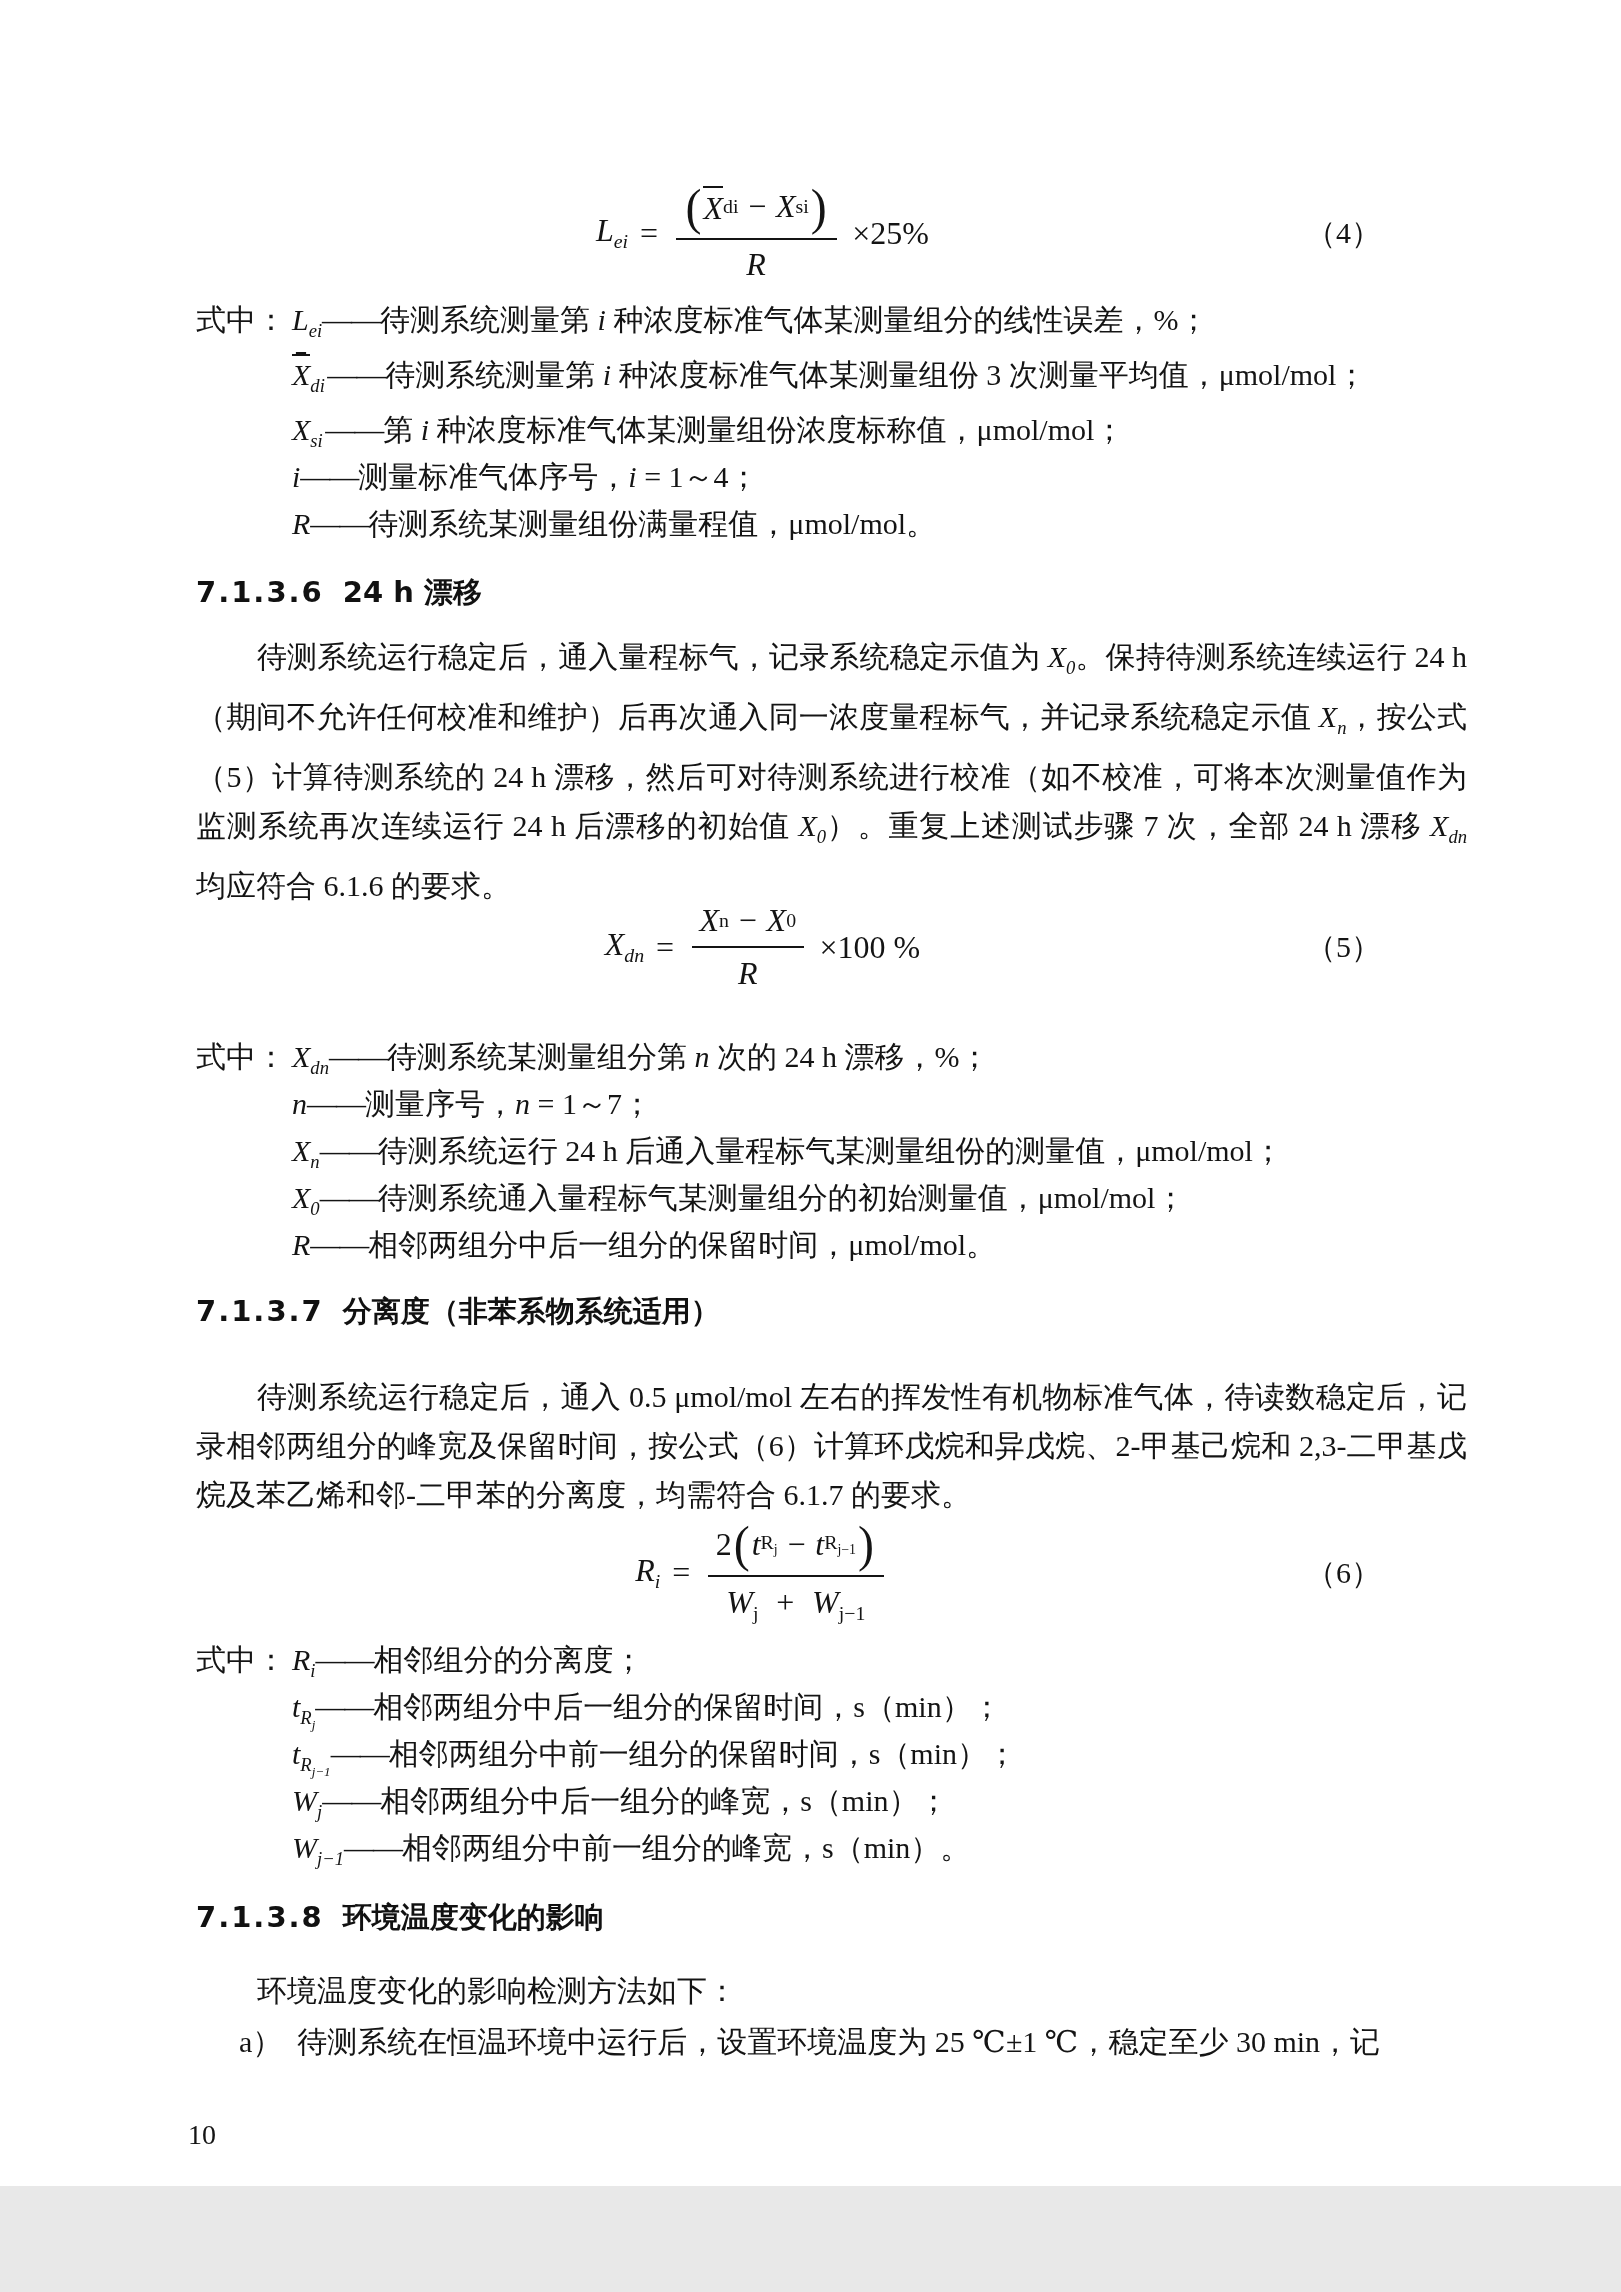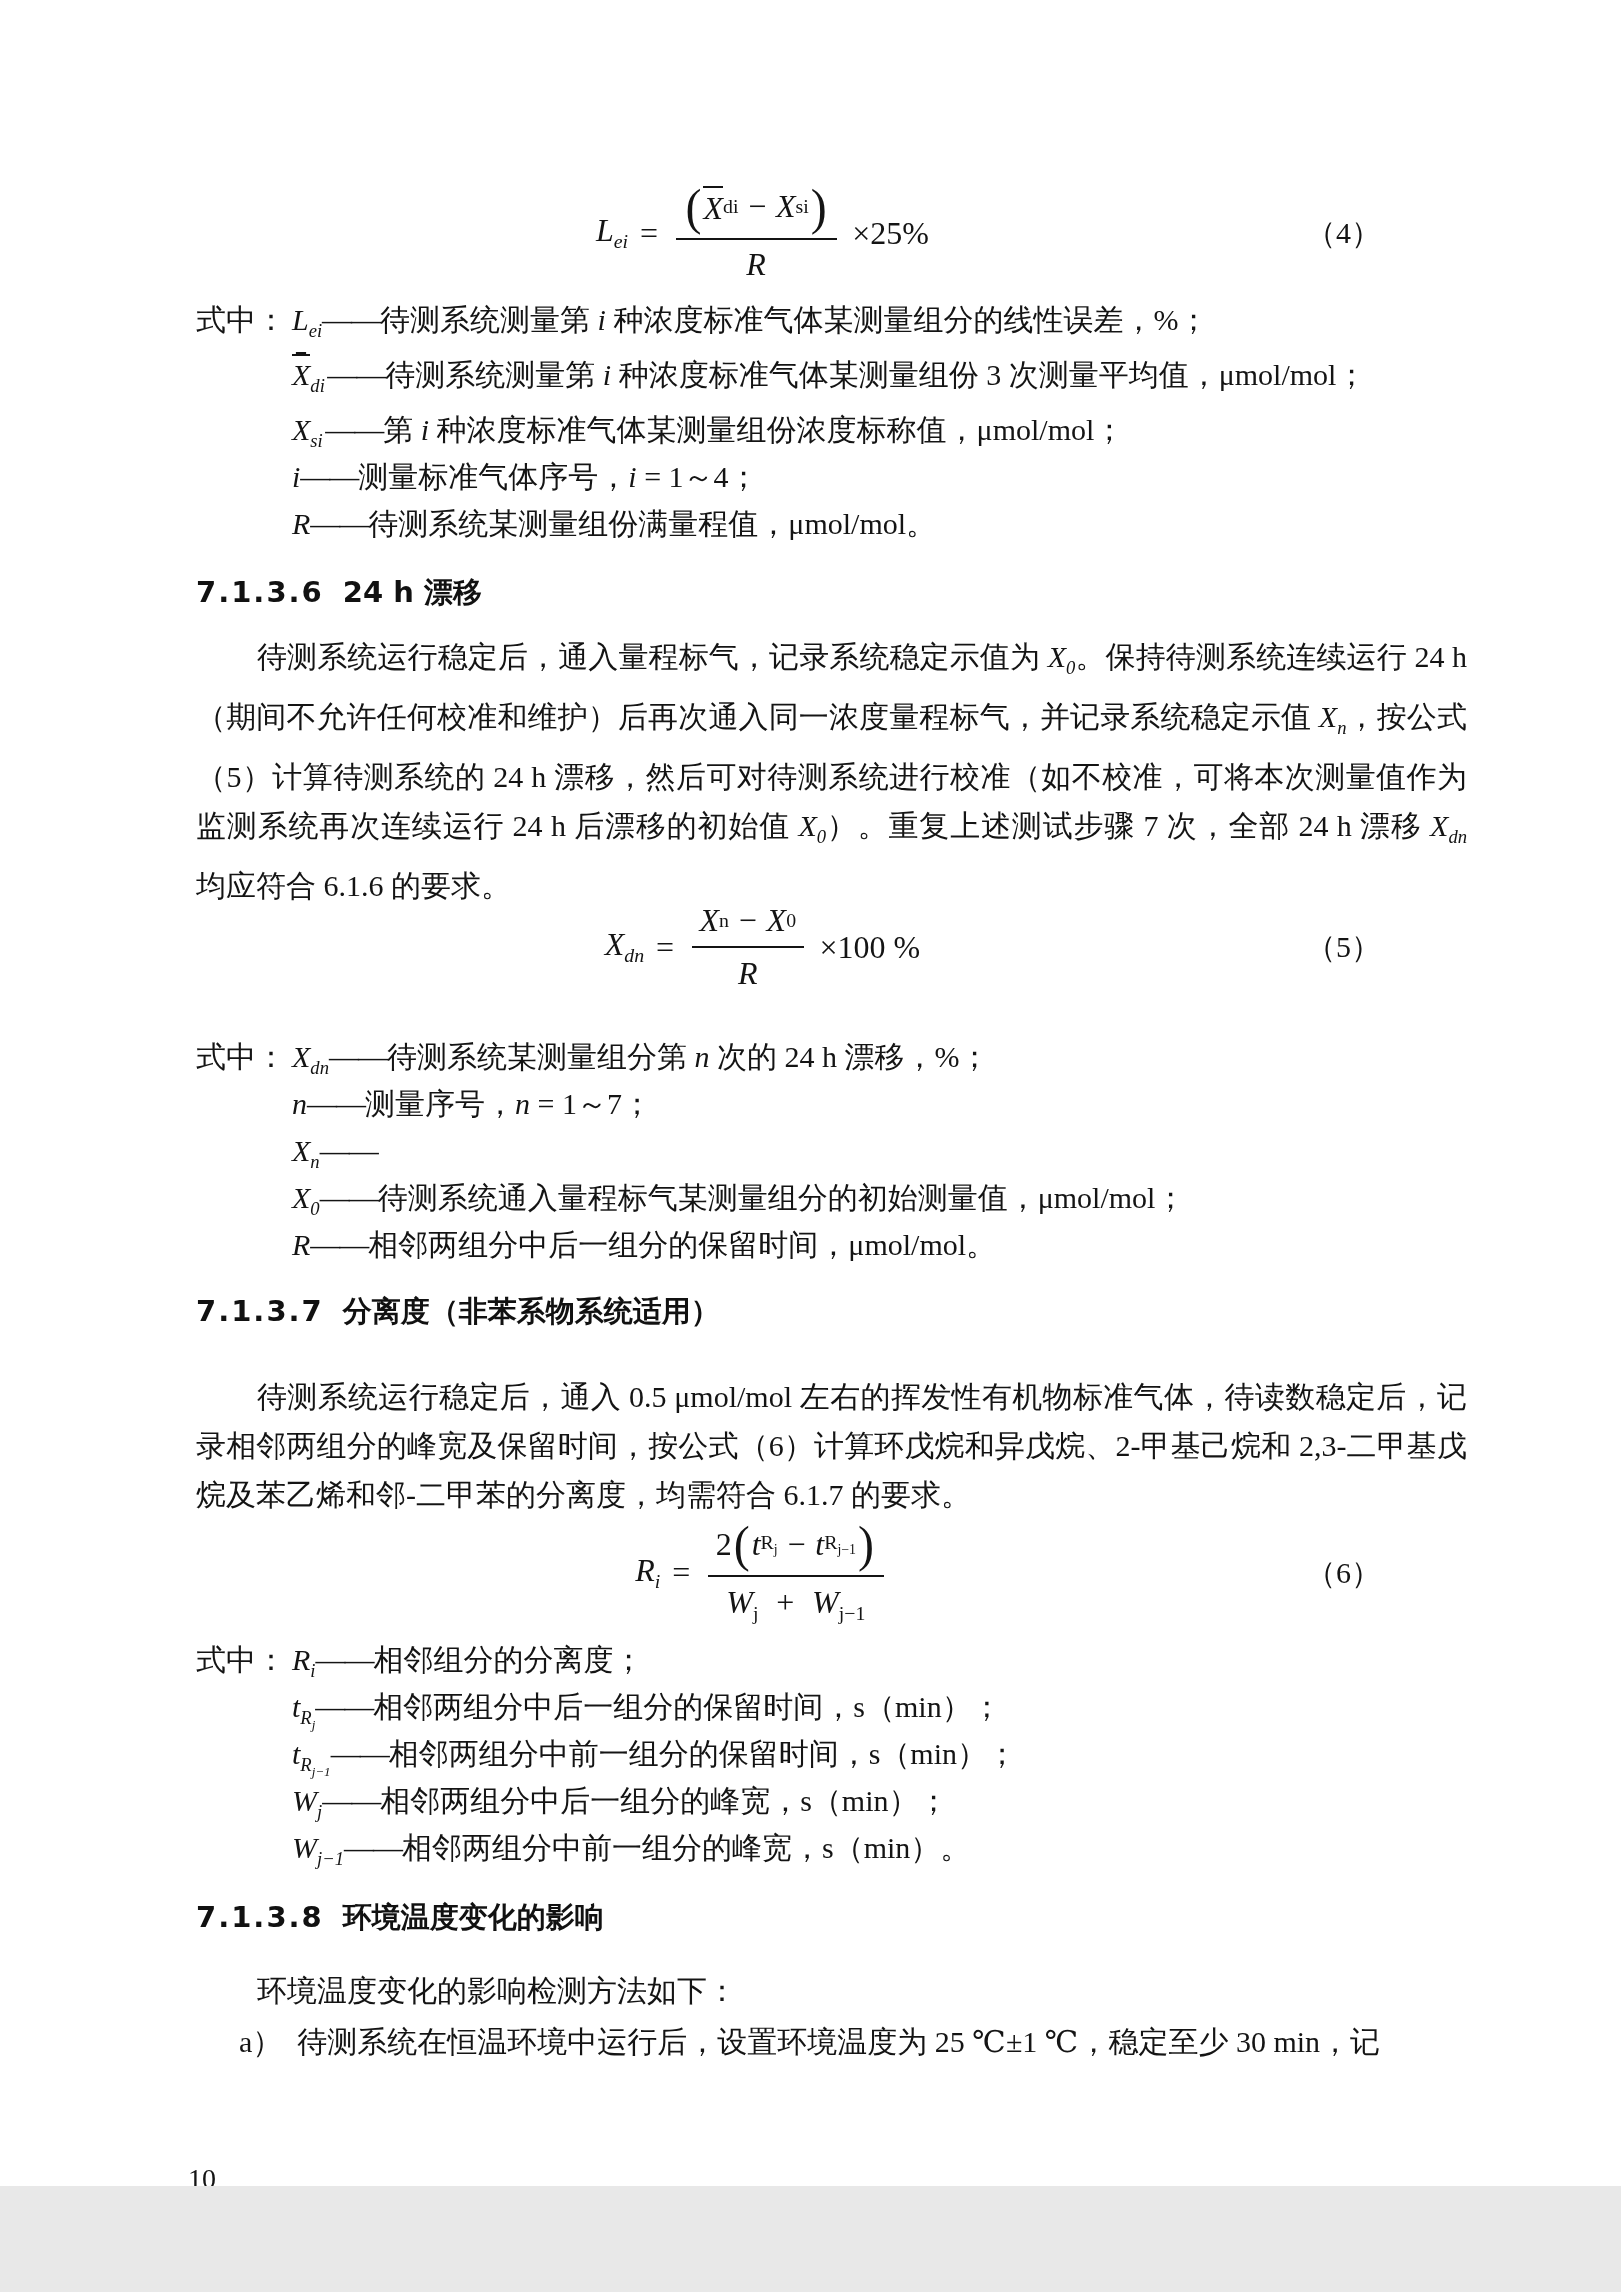--- a/index.html
+++ b/index.html
@@ -59,21 +59,21 @@
 
   
   .def-row{display:flex;align-items:baseline;height:47px;line-height:47px;font-size:30px;white-space:nowrap;}
   .def-row.tall{height:63px;line-height:63px;text-align:center;}
   .def-intro{display:inline-block;width:96px;flex:0 0 96px;}
   .def-term{font-style:italic;}
   .def-dash{letter-spacing:-1px;}
   .def-desc{white-space:nowrap;}
   .ov2{border-top:2px solid #141414;box-shadow:0 -5.9px 0 -3.9px #141414;padding-top:2px;display:inline-block;line-height:1.1;}
 
-  .page-number{position:absolute;left:188px;top:2119px;font-size:28px;margin-top:44px;}
+  .page-number{position:absolute;left:188px;top:2119px;font-size:28px;}
   .watermark{
     position:absolute;right:13.7px;top:2247px;
     font-family:"DejaVu Sans","Liberation Sans",sans-serif;
     font-size:25px;color:#ababab;
   }
 </style>
 </head>
 <body>
 
 <div class="page">
@@ -167,20 +167,21 @@
     <div class="def-row">
       <span class="def-intro"></span>
       <span class="def-term"><span>n</span><sub></sub></span>
       <span class="def-dash">——</span>
       <span class="def-desc">测量序号，<span class="var">n</span> = 1～7；</span>
     </div>
     <div class="def-row">
       <span class="def-intro"></span>
       <span class="def-term"><span>X</span><sub>n</sub></span>
       <span class="def-dash">——</span>
+      <span class="def-desc">待测系统运行 24 h 后通入量程标气某测量组份的测量值，μmol/mol；</span>
     </div>
     <div class="def-row">
       <span class="def-intro"></span>
       <span class="def-term"><span>X</span><sub>0</sub></span>
       <span class="def-dash">——</span>
       <span class="def-desc">待测系统通入量程标气某测量组分的初始测量值，μmol/mol；</span>
     </div>
     <div class="def-row">
       <span class="def-intro"></span>
       <span class="def-term"><span>R</span><sub></sub></span>

